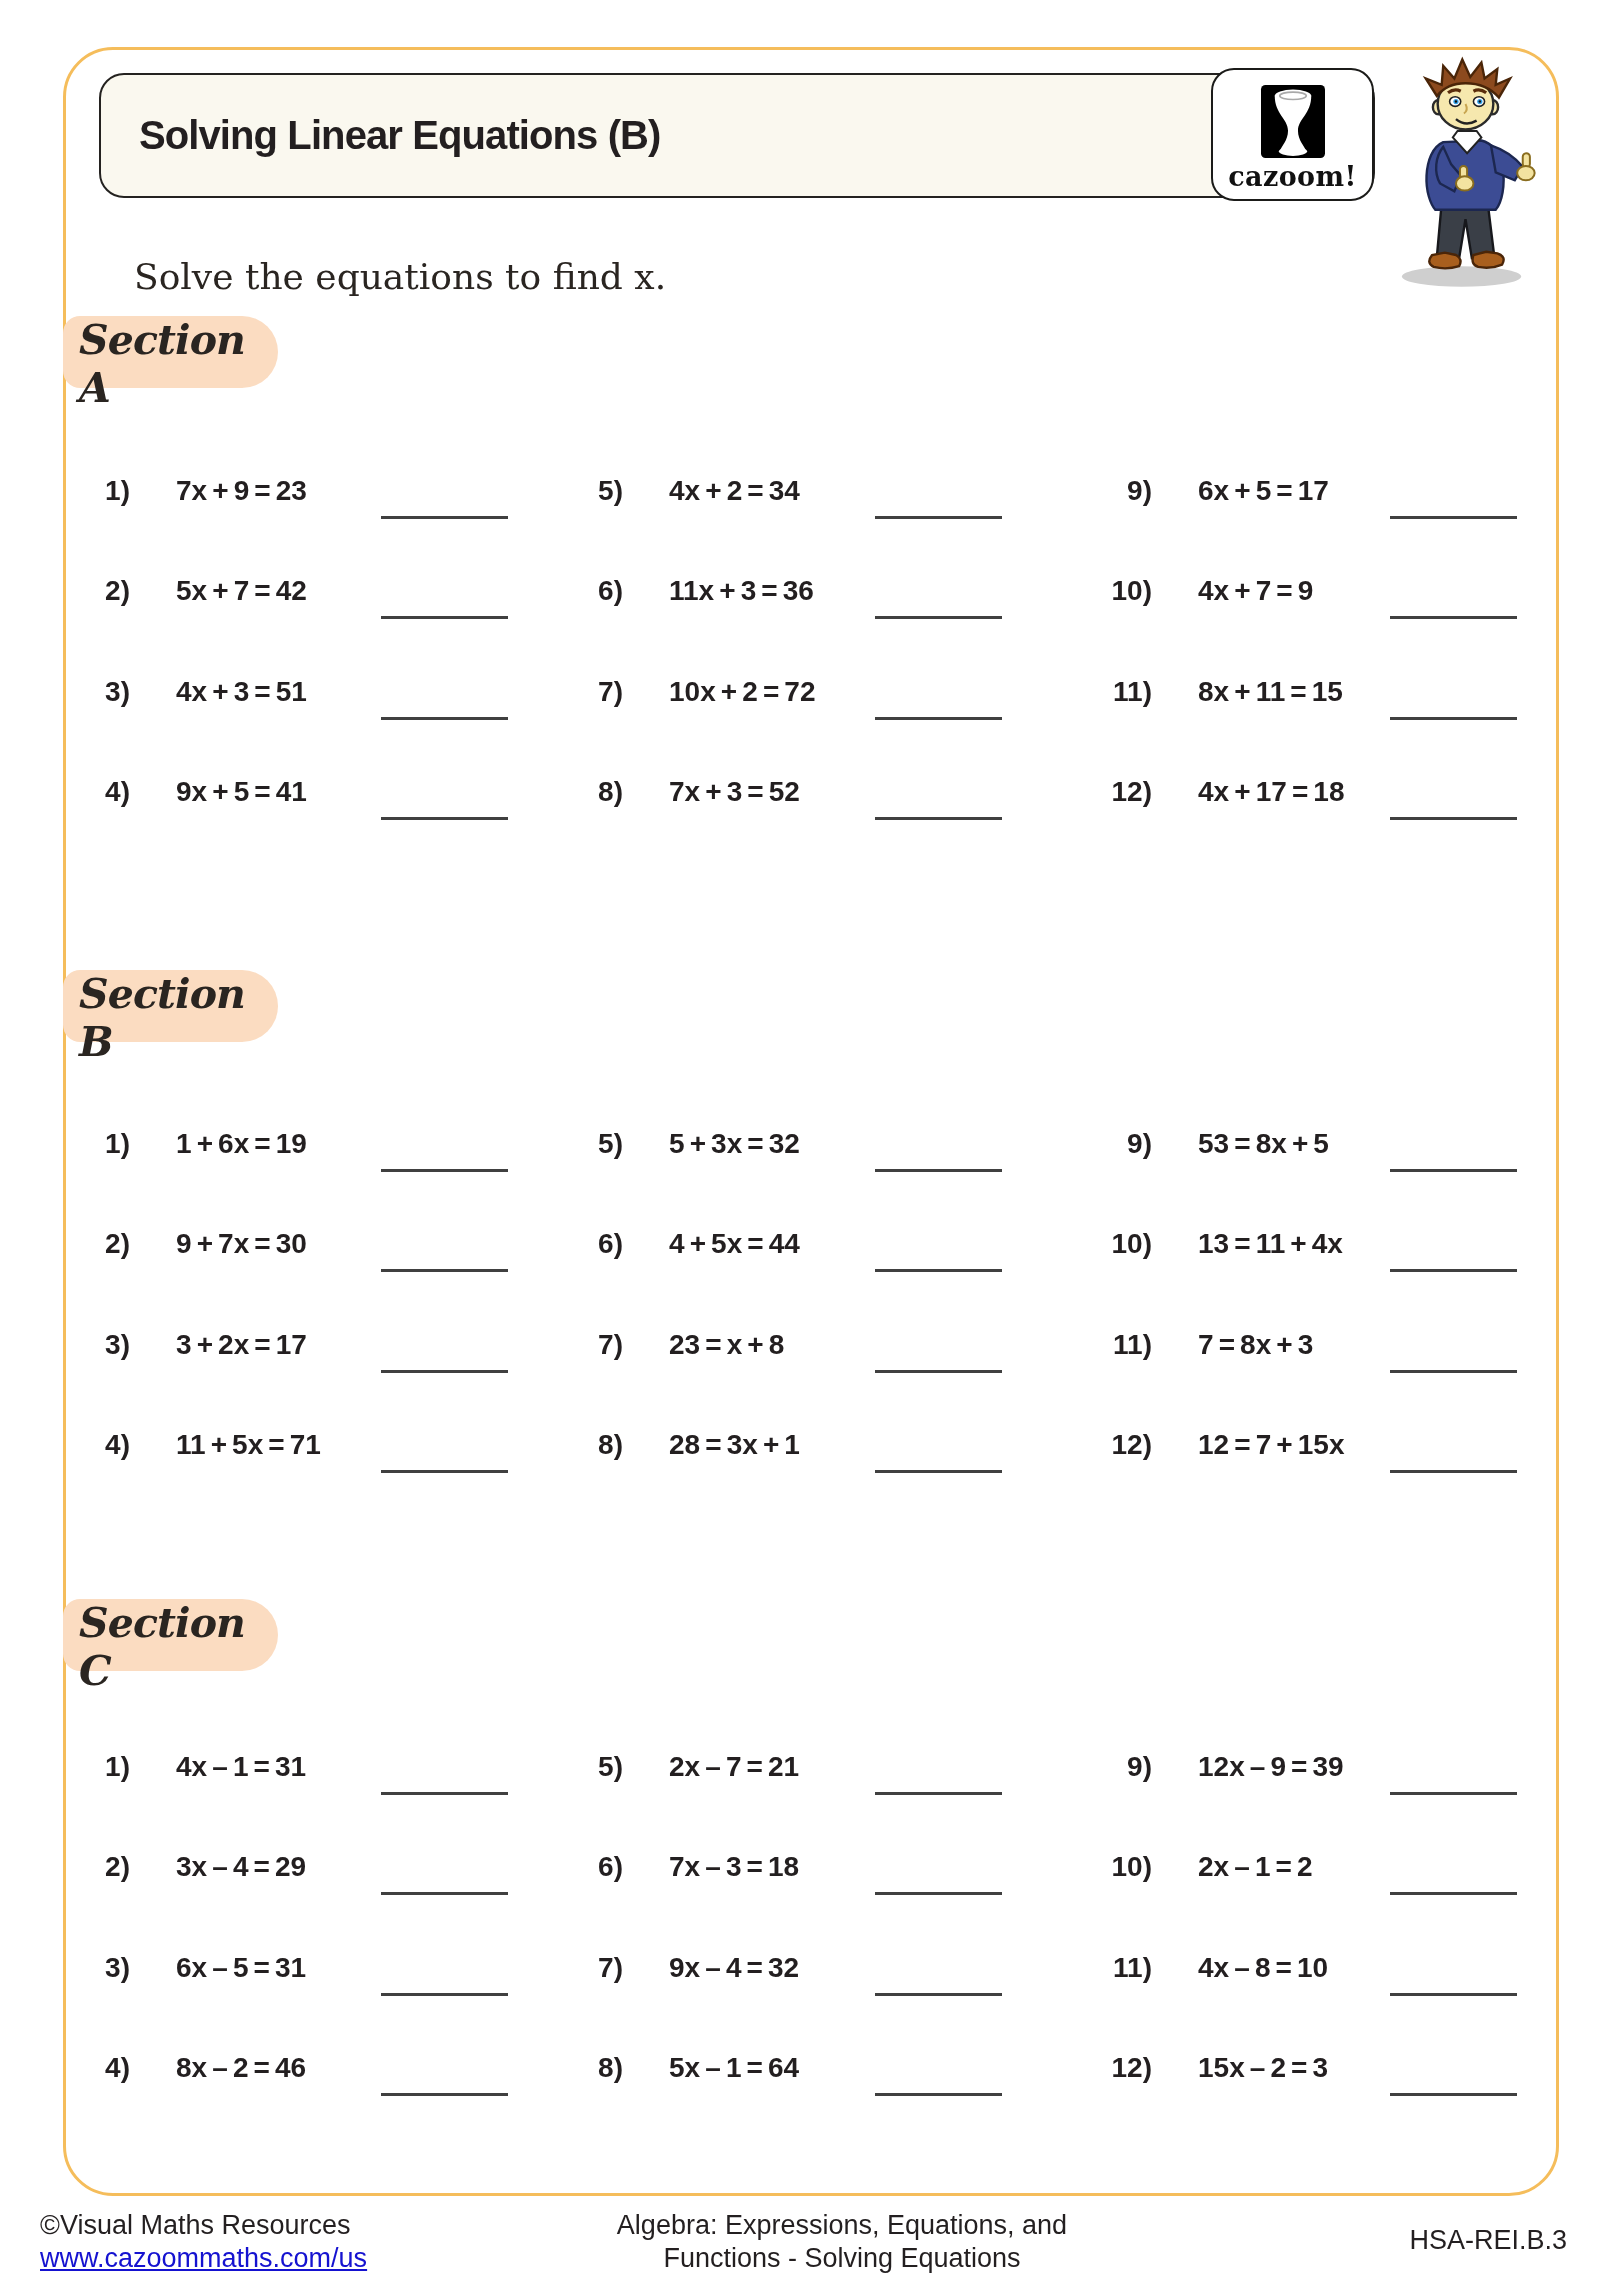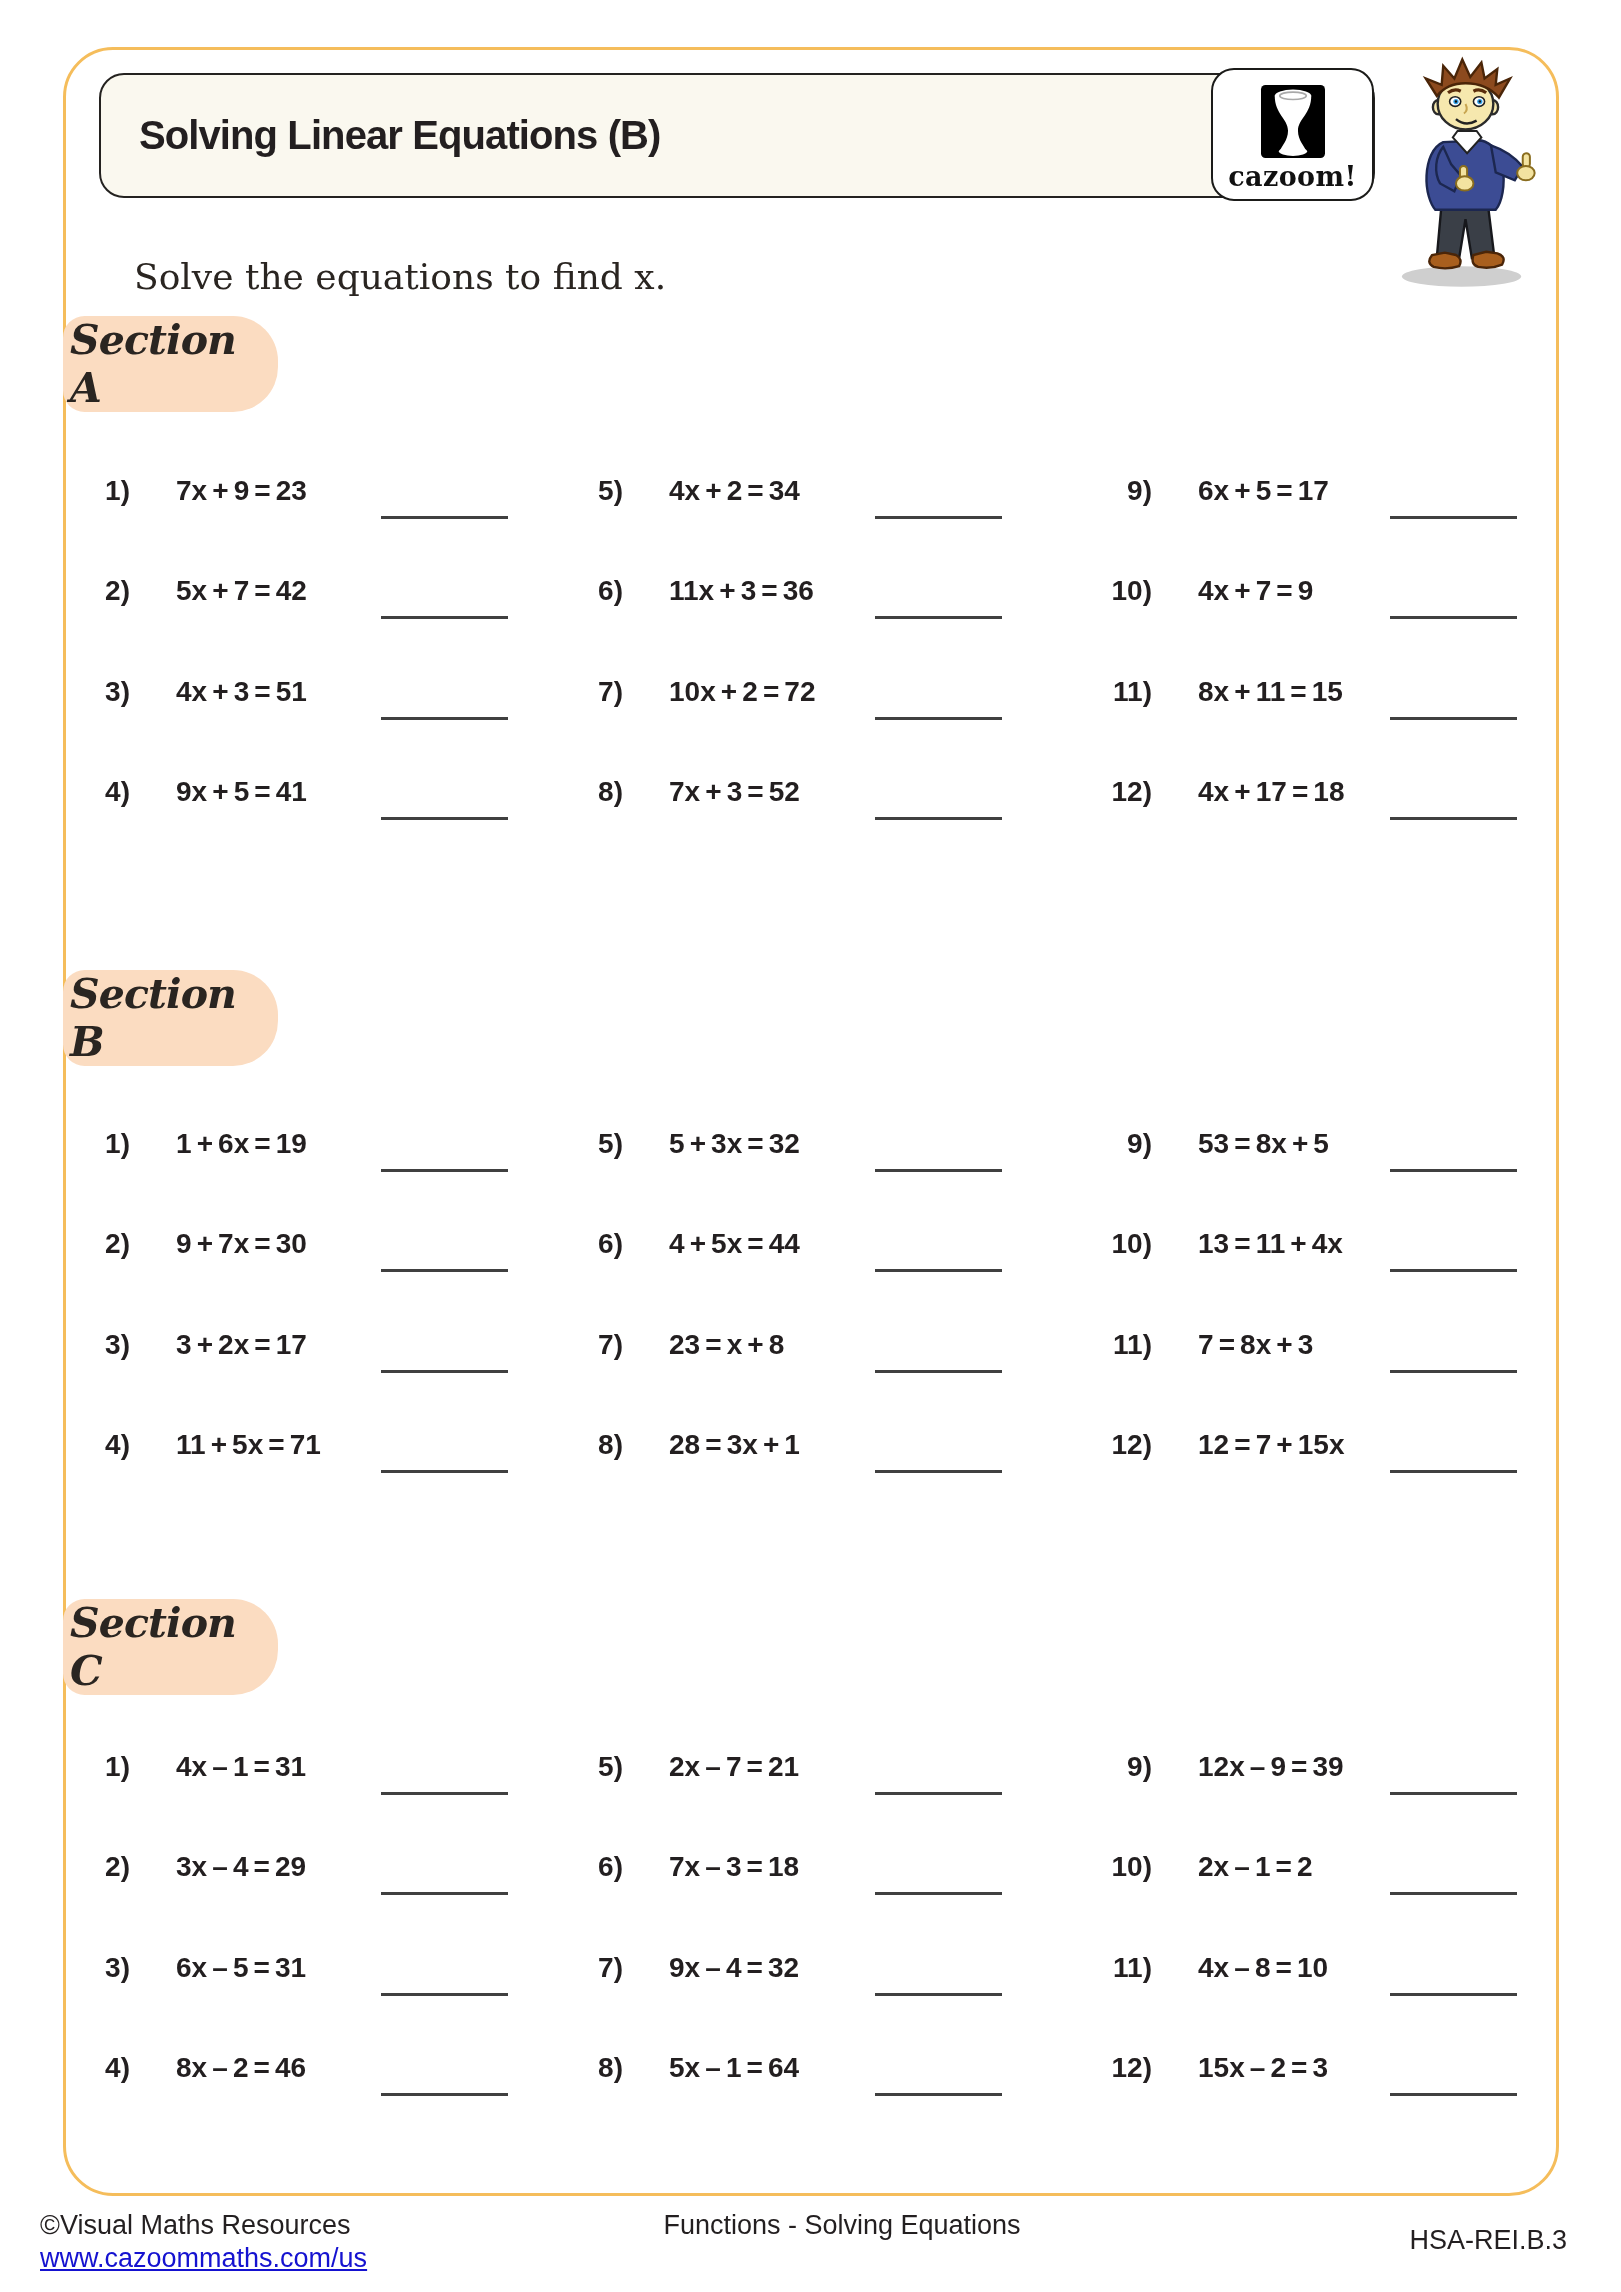--- a/index.html
+++ b/index.html
@@ -36,23 +36,23 @@
   .hourglass{width:64px;height:73px;background:#000;border-radius:4.5px;margin-bottom:2.7px;}
   .hourglass svg{width:100%;height:100%;display:block;}
   .logo-text{font-family:"DejaVu Serif", serif;font-weight:bold;font-size:27px;letter-spacing:0.4px;color:#111;}
   .mascot{position:absolute;left:1386px;top:56px;width:159px;height:239px;z-index:1;}
   .mascot svg{width:100%;height:100%;display:block;}
   .subtitle{
     position:absolute;left:134px;top:256px;font-family:"DejaVu Serif", serif;
     font-size:36px;color:#2a2521;z-index:1;
   }
   .pill{
-    position:absolute;left:63px;width:215px;height:96px;background:var(--pill);
-    border-radius:21.5px 45px 45px 21.5px;display:flex;align-items:center;
-    padding-left:7px;box-sizing:border-box;z-index:2;
+    position:absolute;left:63px;width:215px;height:72px;background:var(--pill);
+    border-radius:21.5px 45px 45px 21.5px;display:flex;
+    padding-left:16px;box-sizing:border-box;z-index:2;
   }
   .pill span{
     font-family:"DejaVu Serif", serif;font-style:italic;font-weight:bold;
     font-size:41px;letter-spacing:-0.9px;color:#2a2521;
   }
   .pill-a{top:316px;} .pill-b{top:970px;} .pill-c{top:1599px;}
   .grid{position:absolute;left:0;width:1622px;z-index:1;}
   .grid-a{top:441px;} .grid-b{top:1094px;} .grid-c{top:1717px;}
   .cell{position:absolute;width:488px;height:100px;display:flex;align-items:center;}
   .c0{left:94px;} .c1{left:587px;} .c2{left:1100px;}
@@ -316,16 +316,17 @@
       <span class="eq">15x – 2 = 3</span>
       <div class="ans"></div>
     </div>
   </div>
 
 <div class="f-left">
   <div>©Visual Maths Resources</div>
   <a href="#">www.cazoommaths.com/us</a>
 </div>
 <div class="f-center">
+  <div>Algebra: Expressions, Equations, and</div>
   <div>Functions - Solving Equations</div>
 </div>
 <div class="f-right">HSA-REI.B.3</div>
 
 
 </body></html>

